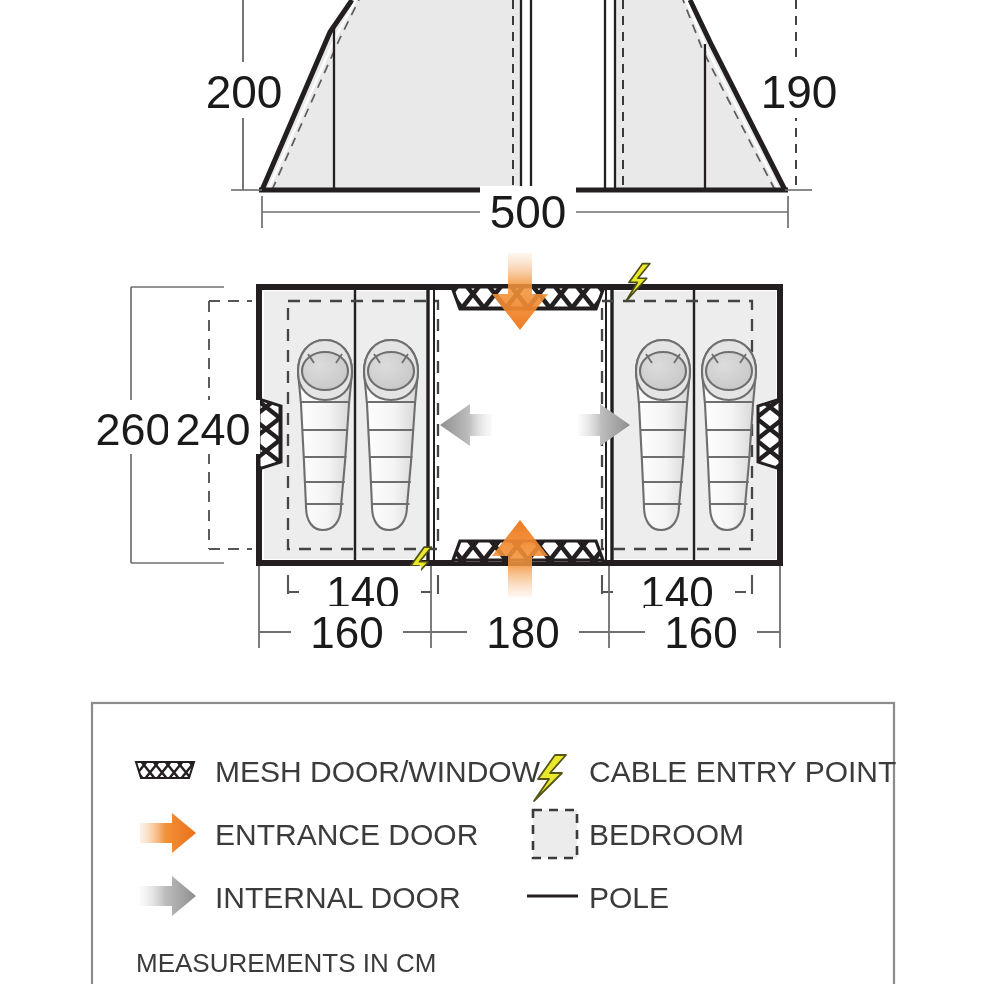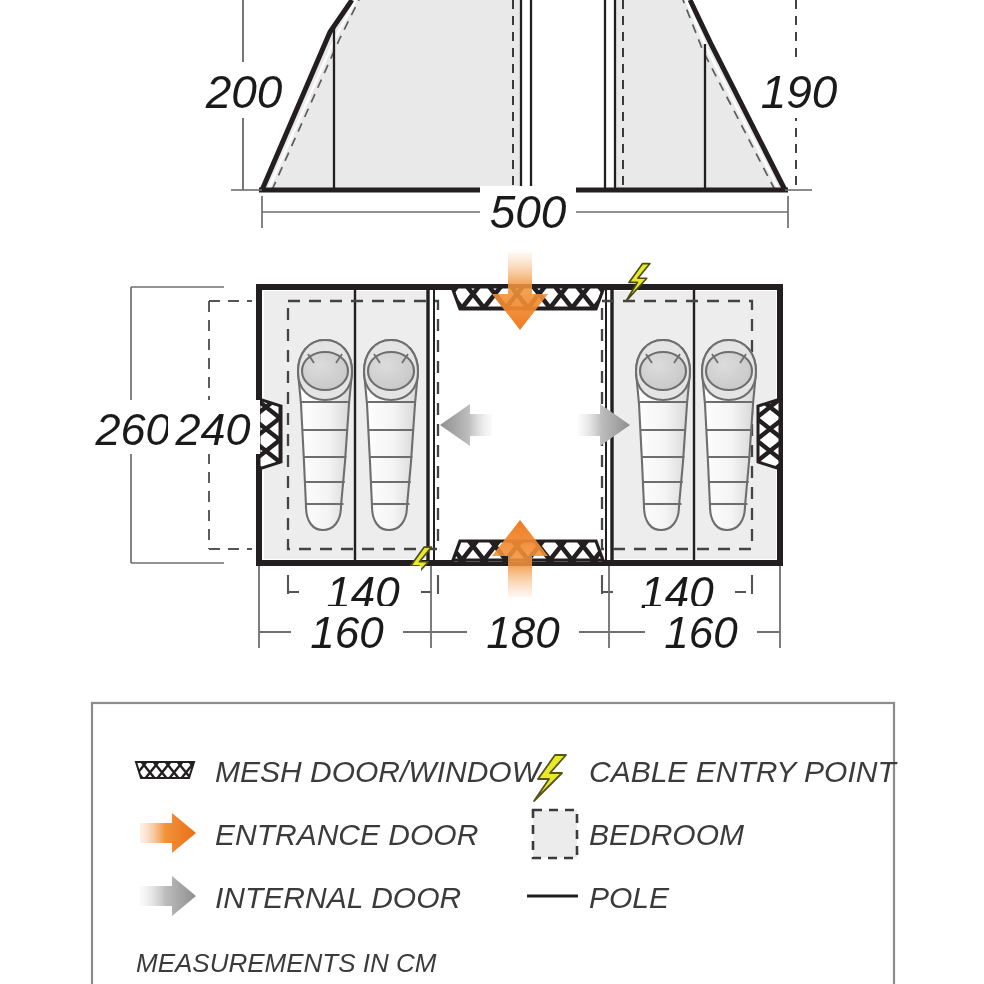--- a/index.html
+++ b/index.html
@@ -1,19 +1,19 @@
 <!DOCTYPE html>
 <html><head>
 <meta charset="utf-8">
 <title>Tent Floorplan</title>
 <style>
   html,body{margin:0;padding:0;background:#ffffff;}
   body{width:984px;height:984px;overflow:hidden;
        font-family:"Liberation Sans","DejaVu Sans",sans-serif;color:#231f20;}
-  #stage{position:relative;width:984px;height:737px;font-style:italic;}
+  #stage{position:relative;width:984px;height:737px;}
   #stage svg{position:absolute;left:0;top:0;}
   .dimtxt{font-family:"Liberation Sans","DejaVu Sans",sans-serif;fill:#1a1a1a;}
   .legtxt{font-family:"Liberation Sans","DejaVu Sans",sans-serif;fill:#3b3b3b;}
 </style>
 </head>
 <body>
 
 <div id="stage">
 <svg width="984" height="984" viewBox="0 0 984 984" xmlns="http://www.w3.org/2000/svg">
   <defs>

